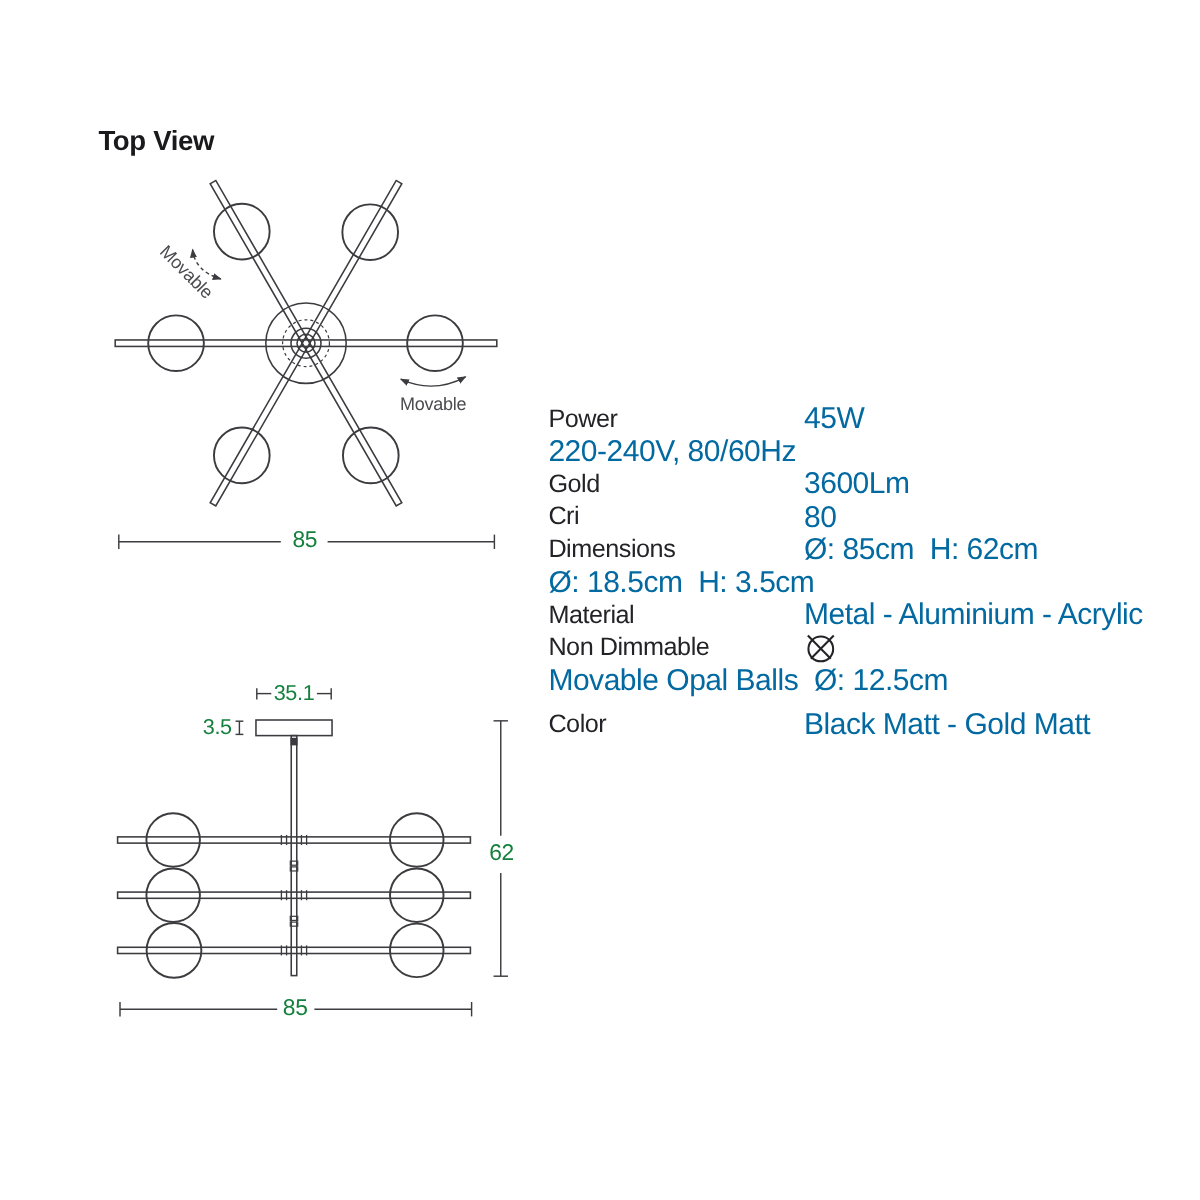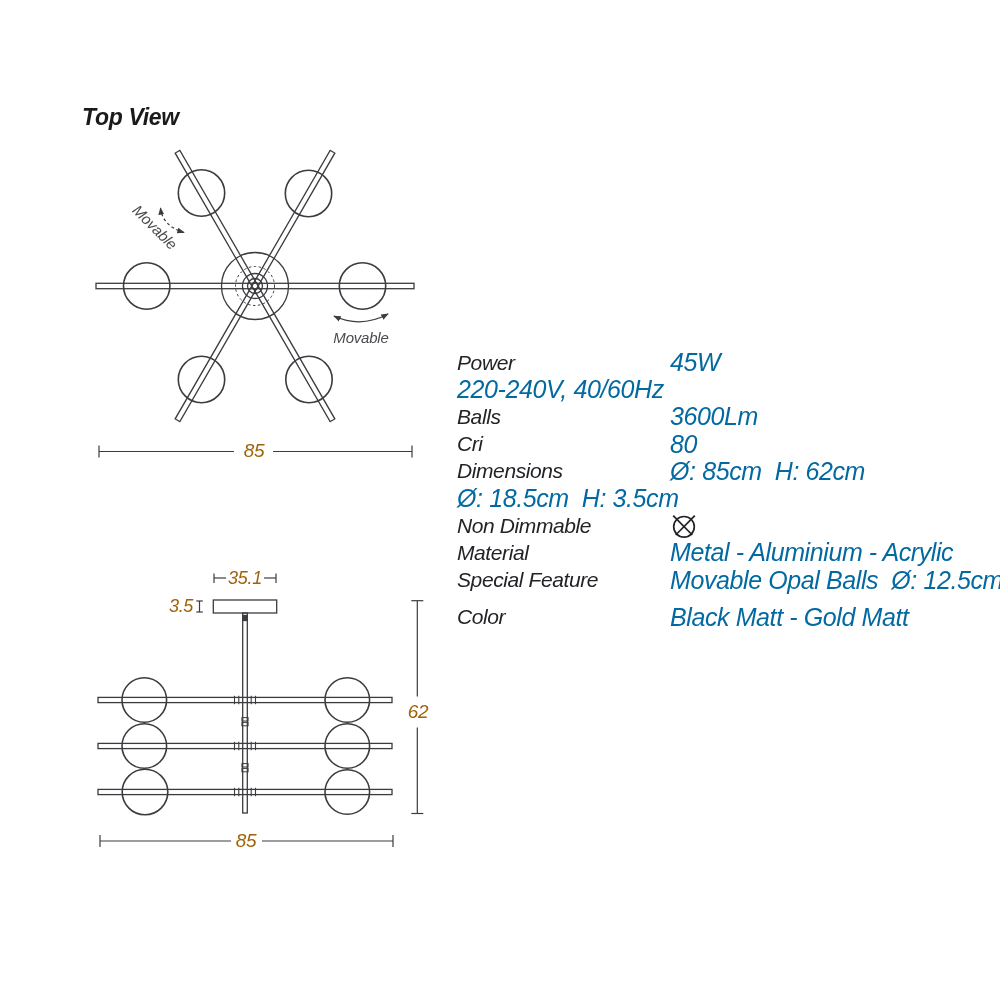--- a/index.html
+++ b/index.html
@@ -3,45 +3,44 @@
 <meta charset="utf-8">
 <style>
   html,body{margin:0;padding:0;background:#ffffff;}
   .canvas{
     position:relative;
     width:1000px;height:891px;
     background:#ffffff;
     font-family:"Liberation Sans", sans-serif;
     color:#232327;
     overflow:hidden;
-    font-style:italic;
   }
   .art{position:absolute;left:0;top:0;width:1000px;height:1000px;}
   .title{
     position:absolute;left:82px;top:104px;
     font-size:23px;font-weight:bold;color:#1a1a1c;
     letter-spacing:-0.3px;
   }
   .dim-label{
     position:absolute;
-    font-size:19px;color:#a16207;letter-spacing:-0.3px;
+    font-size:19px;color:#15803d;letter-spacing:-0.3px;
     transform:translate(-50%,-50%);
     white-space:nowrap;
     background:#ffffff;
     padding:0 2px;
   }
   .movable{
     position:absolute;
     font-size:15px;color:#4b4b50;letter-spacing:-0.2px;
     transform:translate(-50%,-50%);
     white-space:nowrap;
   }
   .movable.rot{transform:translate(-50%,-50%) rotate(45deg);}
   .specs{
-    position:absolute;left:457px;top:336px;width:520px;margin-top:13px;
+    position:absolute;left:457px;top:336px;width:520px;
   }
   .spec-row{
     display:flex;align-items:center;
     height:27.2px;
   }
   .spec-row.spaced{margin-top:10px;}
   .spec-label{
     flex:0 0 213px;
     font-size:21px;letter-spacing:-0.4px;color:#232327;
   }
@@ -184,53 +183,52 @@
   <div class="dim-label" style="left:181px;top:606px;font-size:18px;">3.5</div>
   <div class="dim-label" style="left:418px;top:712px;">62</div>
   <div class="dim-label" style="left:246px;top:841px;">85</div>
 
   <div class="specs">
     <div class="spec-row">
       <span class="spec-label">Power</span>
       <span class="spec-value">45W</span>
     </div>
     <div class="spec-row">
-      <span class="spec-value">220-240V, 40/60Hz</span>
-    </div>
-    <div class="spec-row">
-      <span class="spec-label">Balls</span>
+      <span class="spec-value">220-240V, 80/60Hz</span>
+    </div>
+    <div class="spec-row">
+      <span class="spec-label">Gold</span>
       <span class="spec-value">3600Lm</span>
     </div>
     <div class="spec-row">
       <span class="spec-label">Cri</span>
       <span class="spec-value">80</span>
     </div>
     <div class="spec-row">
       <span class="spec-label">Dimensions</span>
       <span class="spec-value">Ø: 85cm  H: 62cm</span>
     </div>
     <div class="spec-row">
       <span class="spec-value">Ø: 18.5cm  H: 3.5cm</span>
+    </div>
+    <div class="spec-row">
+      <span class="spec-label">Material</span>
+      <span class="spec-value">Metal - Aluminium - Acrylic</span>
     </div>
     <div class="spec-row">
       <span class="spec-label">Non Dimmable</span>
       <span class="spec-value">
         <svg class="ndim-icon" width="28" height="28" viewBox="0 0 28 28" fill="none" stroke="#232327" stroke-width="1.7">
           <circle cx="14" cy="14.8" r="10.3"></circle>
           <line x1="3.2" y1="3.6" x2="22.3" y2="23"></line>
           <line x1="24.8" y1="3.6" x2="5.7" y2="23"></line>
         </svg>
       </span>
     </div>
     <div class="spec-row">
-      <span class="spec-label">Material</span>
-      <span class="spec-value">Metal - Aluminium - Acrylic</span>
-    </div>
-    <div class="spec-row">
-      <span class="spec-label">Special Feature</span>
       <span class="spec-value">Movable Opal Balls  Ø: 12.5cm</span>
     </div>
     <div class="spec-row spaced">
       <span class="spec-label">Color</span>
       <span class="spec-value">Black Matt - Gold Matt</span>
     </div>
   </div>
 
 </div>
 

